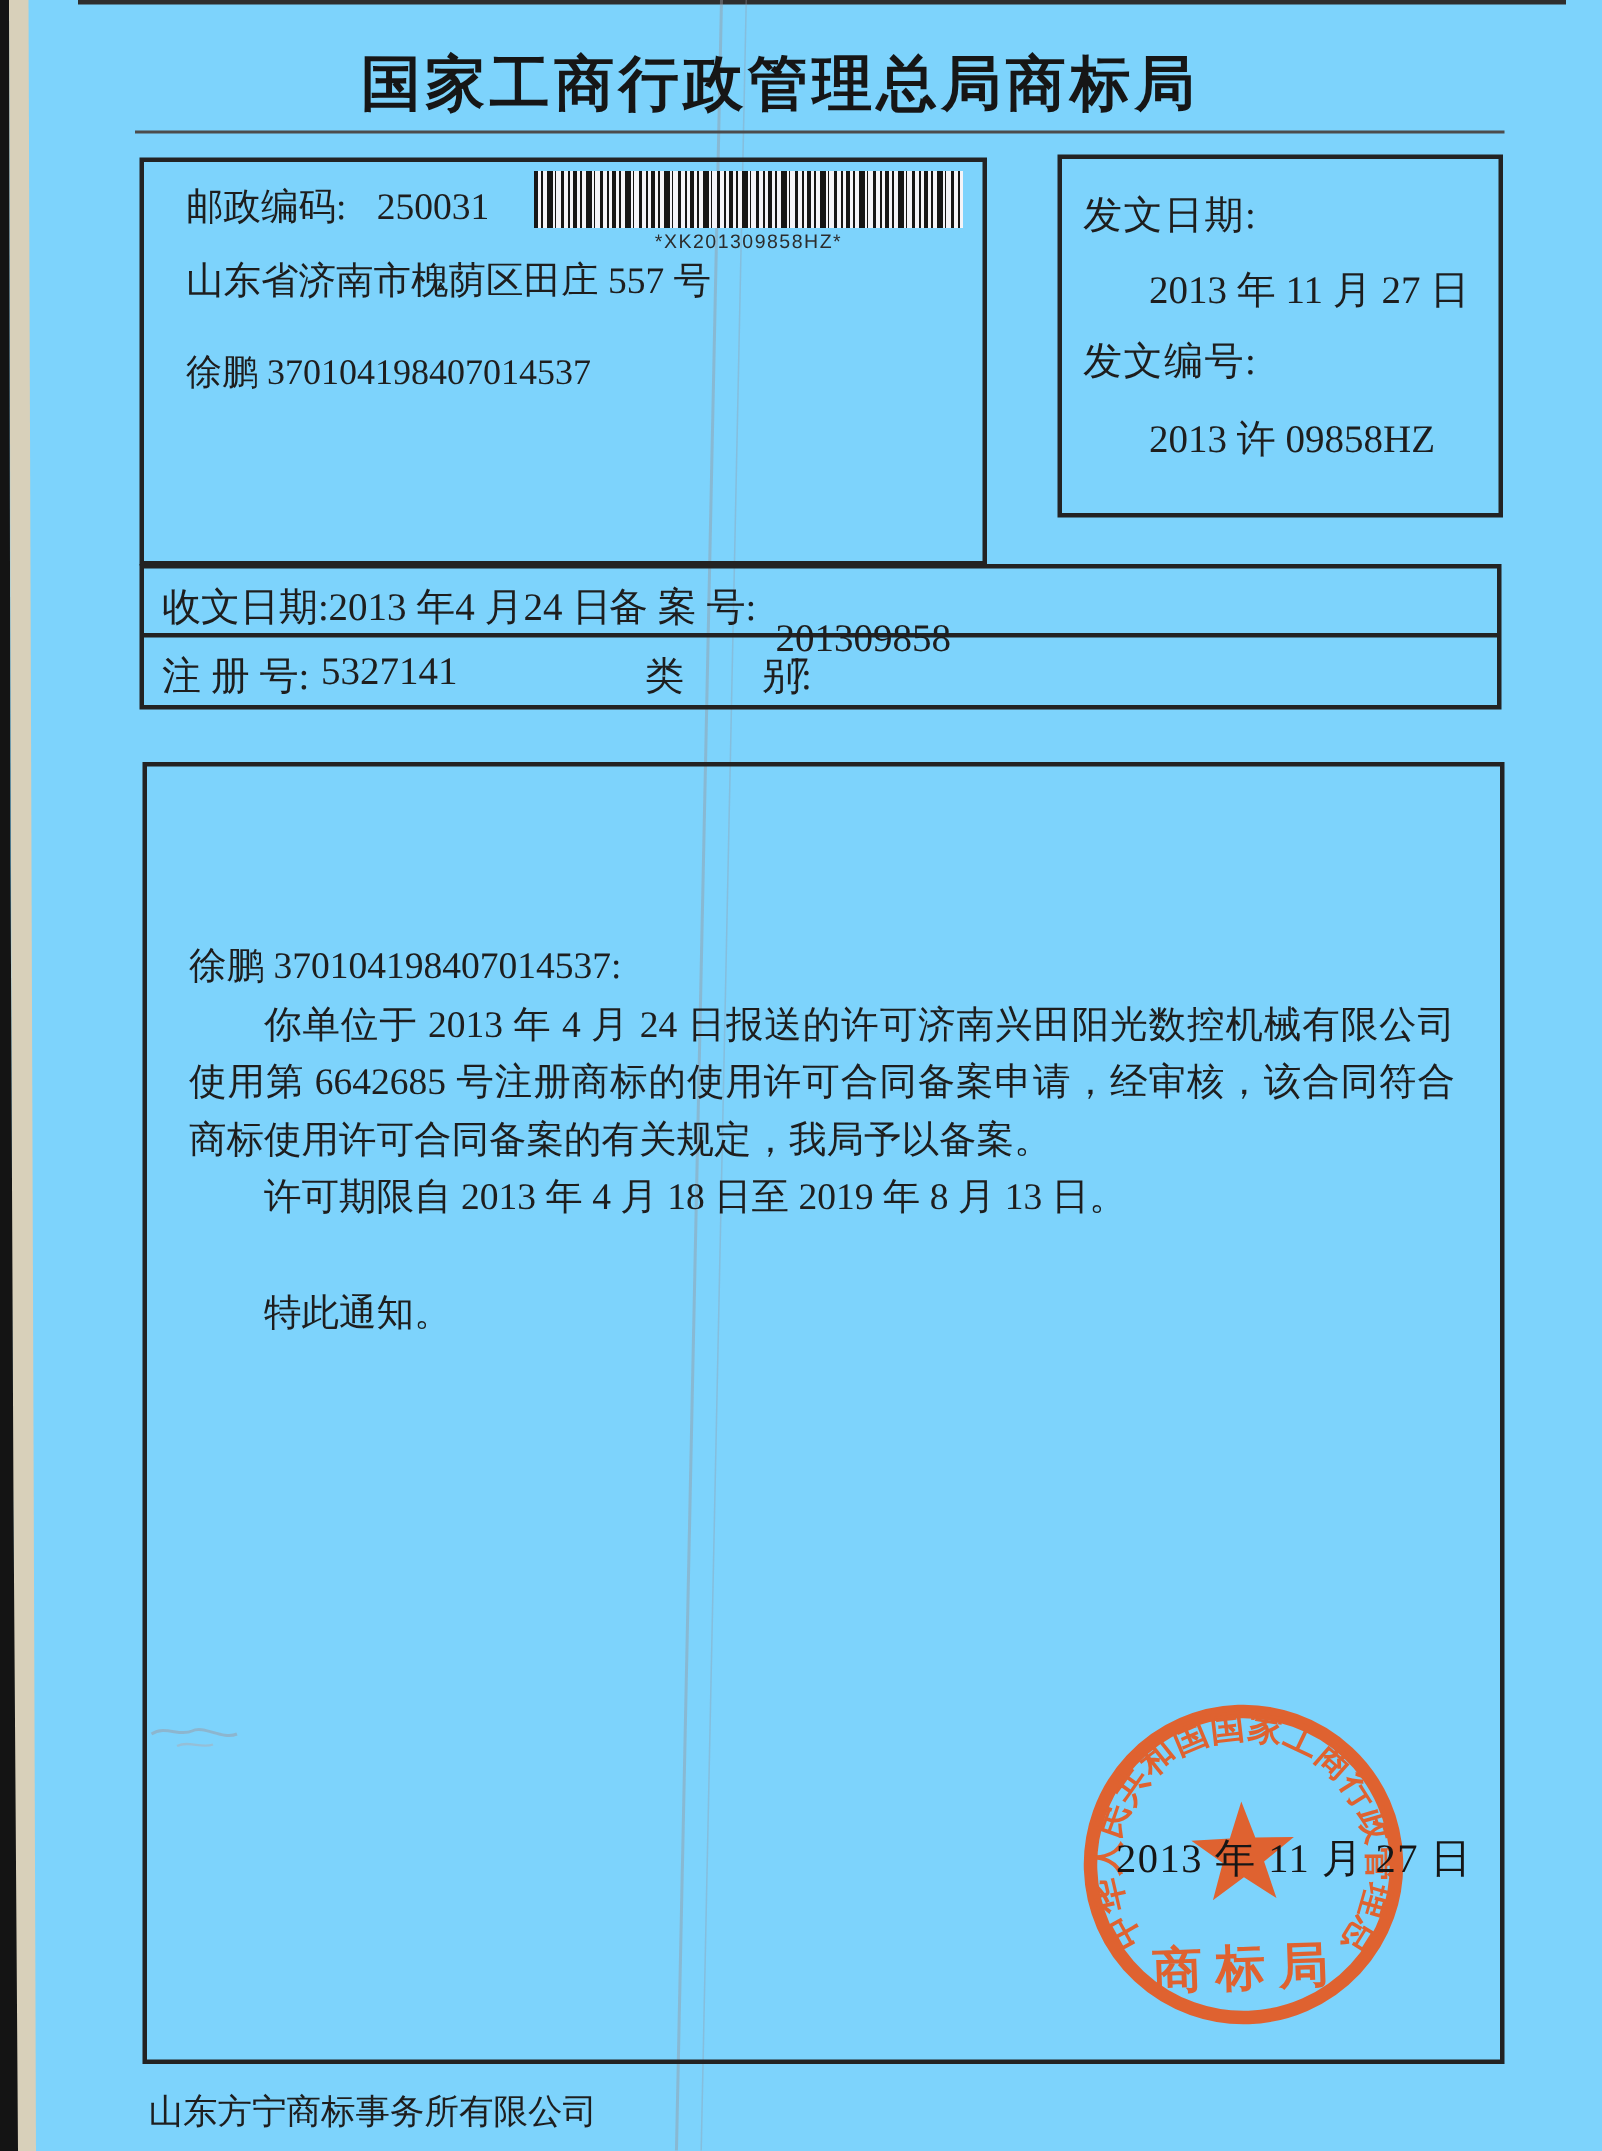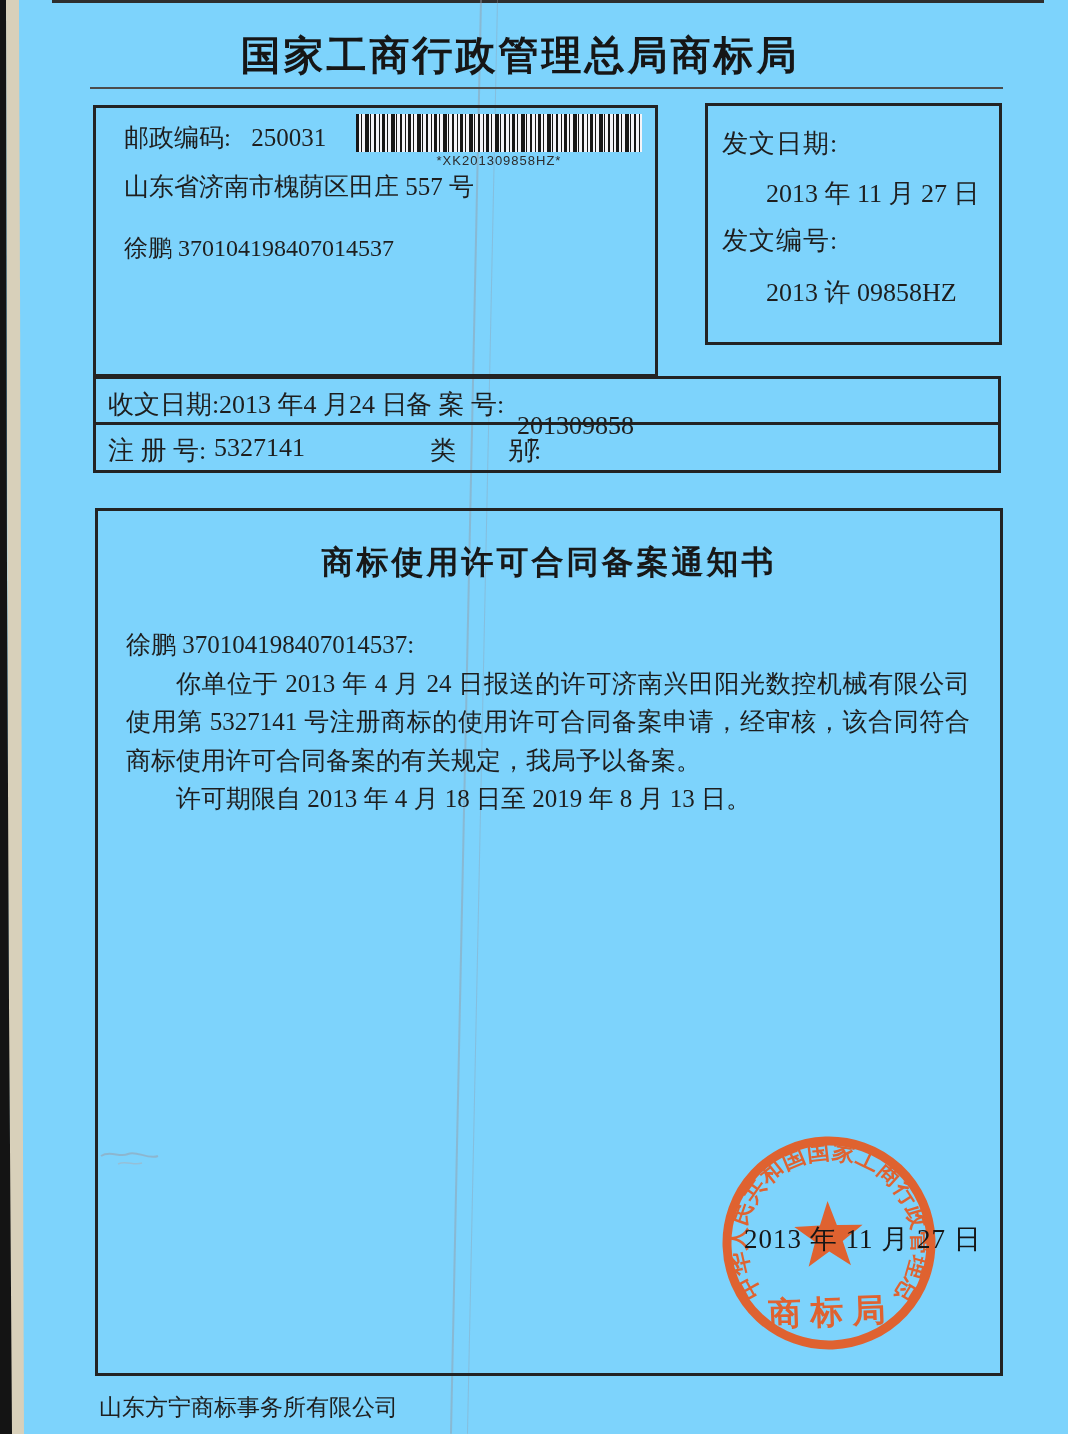--- a/index.html
+++ b/index.html
@@ -125,25 +125,25 @@
     </div>
     <div class="info-row r2">
       <span class="reg-lbl">注 册 号:</span>
       <span class="reg-val">5327141</span>
       <span class="cls-lbl">类　　别:</span>
       <span class="cls-val">7</span>
     </div>
   </div>
 
   <div class="box notice-box">
-    <div class="notice-title">商标使用许可合同备案通知书</div>
     <div class="notice-body">
       <div>徐鹏 370104198407014537:</div>
-      <p>你单位于 2013 年 4 月 24 日报送的许可济南兴田阳光数控机械有限公司使用第 5327141 号注册商标的使用许可合同备案申请，经审核，该合同符合商标使用许可合同备案的有关规定，我局予以备案。</p>
+      <p>你单位于 2013 年 4 月 24 日报送的许可济南兴田阳光数控机械有限公司使用第 6642685 号注册商标的使用许可合同备案申请，经审核，该合同符合商标使用许可合同备案的有关规定，我局予以备案。</p>
       <p>许可期限自 2013 年 4 月 18 日至 2019 年 8 月 13 日。</p>
+      <p class="closing">特此通知。</p>
     </div>
   </div>
 
   <svg class="smudge" width="64" height="28" viewBox="0 0 64 28">
     <path d="M3 10 C 12 4, 22 12, 30 8 S 50 14, 60 10" fill="none" stroke="#9aa0ac" stroke-width="2"></path>
     <path d="M20 18 C 28 14, 36 20, 44 17" fill="none" stroke="#aab0ba" stroke-width="1.5"></path>
   </svg>
 
   <div class="stamp">
     <svg viewBox="-111 -111 222 222">

